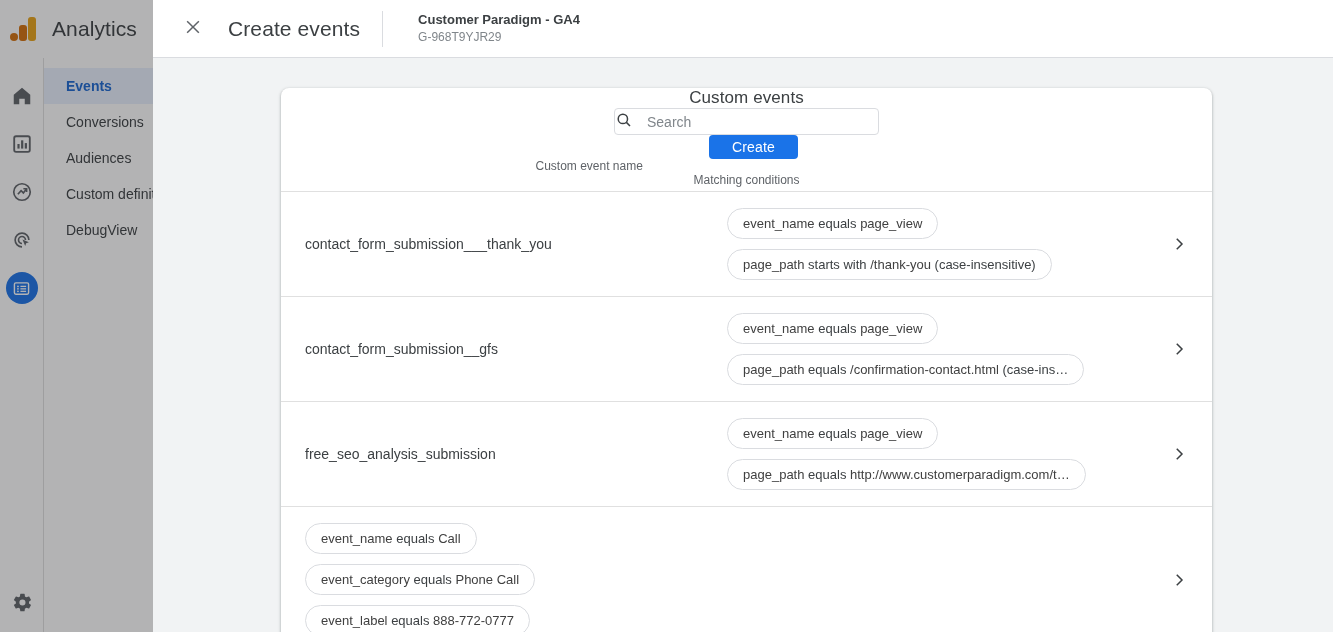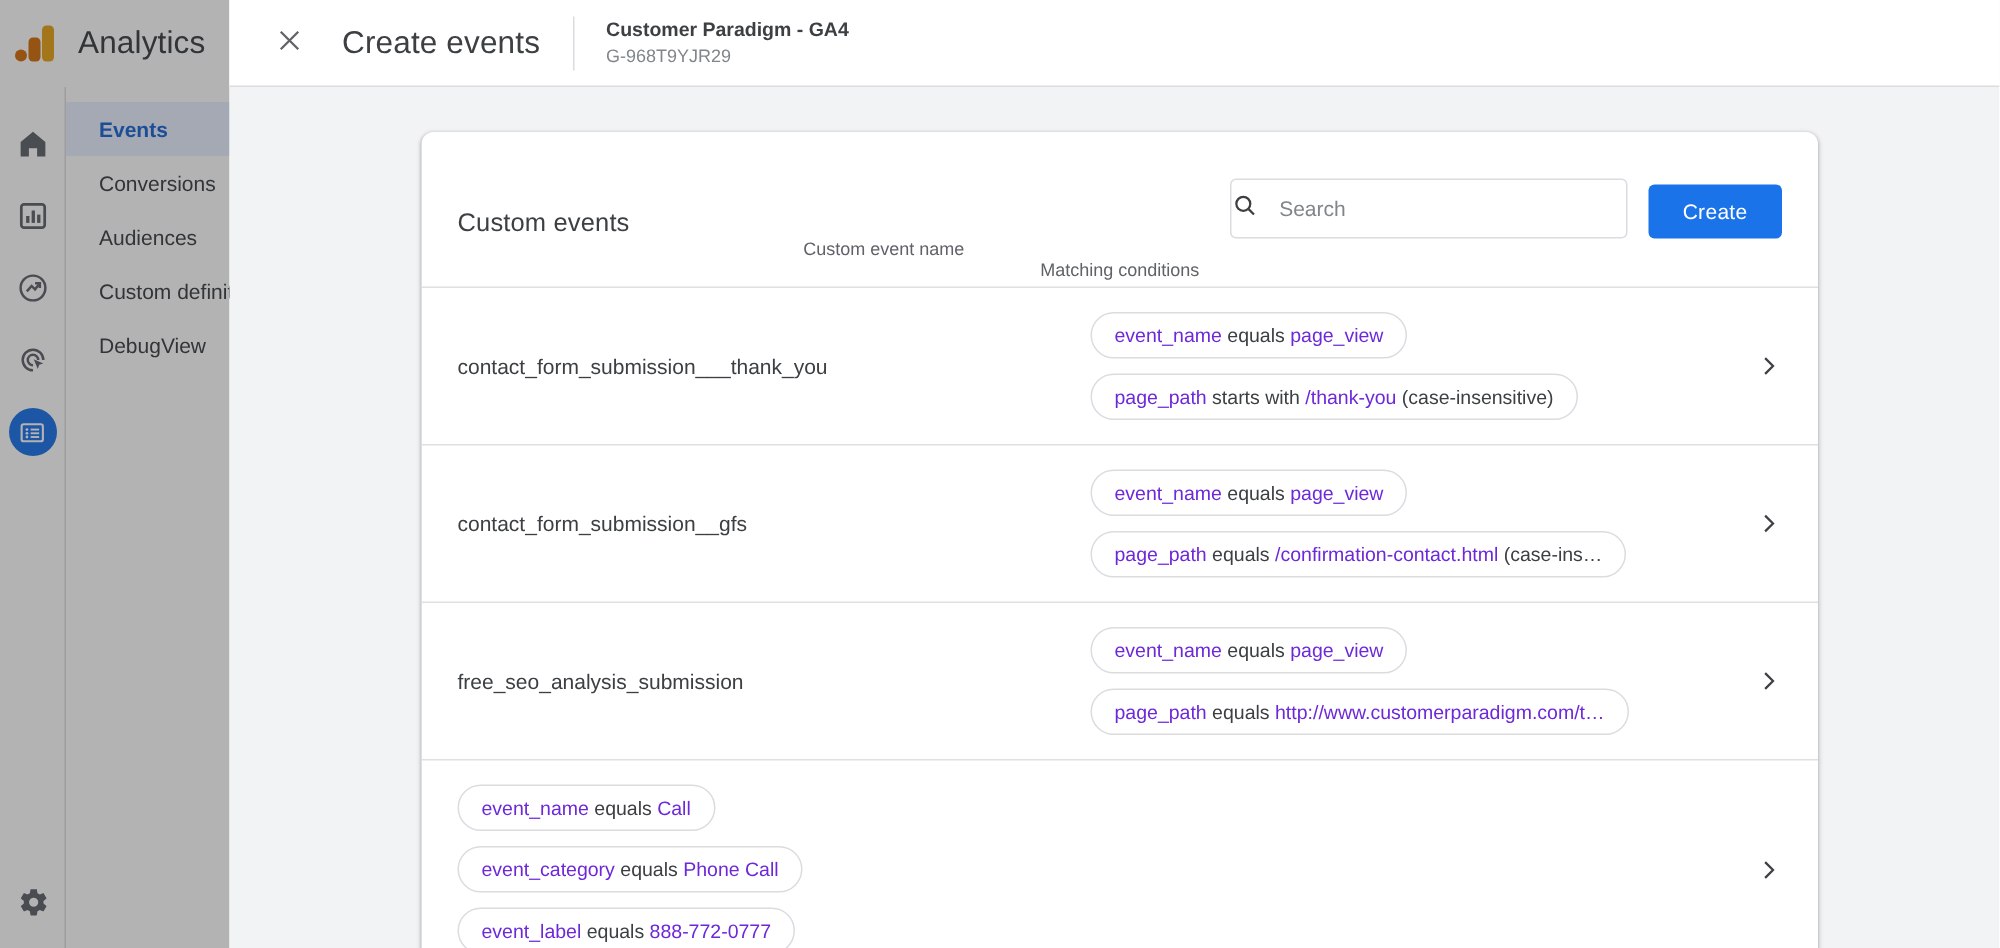--- a/index.html
+++ b/index.html
@@ -79,36 +79,37 @@
     width: 36px; height: 36px; border-radius: 50%;
     display: flex; align-items: center; justify-content: center;
     cursor: pointer; background: transparent; border: none;
   }
   .modal-title {
     margin-left: 17px; font-size: 21px; color: #3c4043; letter-spacing: .1px;
   }
   .header-sep {
     width: 1px; height: 36px; background: #dadce0; margin-left: 22px;
   }
-  .prop-block { margin-left: 21px; line-height: 1.25; }
+  .prop-block { margin-left: 35px; line-height: 1.25; }
   .prop-name { font-size: 13px; font-weight: bold; color: #3c4043; }
   .prop-id   { font-size: 12px; color: #80868b; margin-top: 2px; }
 
   
   .modal-body {
     height: 574px; overflow: hidden; position: relative;
   }
   .card {
     position: absolute; left: 128px; top: 30px; width: 931px;
     background: #ffffff; border-radius: 8px;
     box-shadow: 0 1px 2px rgba(60,64,67,.3), 0 1px 3px 1px rgba(60,64,67,.15);
   }
   .card-top {
-    height: 71px; display: flex; align-items: flex-end;
+    height: 71px; display: flex; align-items: center;
     padding: 0 24px 0 24px;
+    flex-direction: column;
   }
   .card-heading { font-size: 17px; color: #3c4043; flex: 1; letter-spacing: .1px; }
   .search-box {
     width: 265px; height: 40px; border: 1px solid #dadce0; border-radius: 4px;
     display: flex; align-items: center; padding: 0 0; background: #fff;
   }
   .search-input {
     border: none; outline: none; flex: 1; margin-left: 14px;
     font-size: 14px; color: #3c4043; font-family: "Liberation Sans", sans-serif;
     background: transparent;
@@ -140,21 +141,21 @@
     width: 422px; font-size: 14px; color: #3c4043; padding-right: 12px;
     word-break: break-all;
   }
   .ev-conds { flex: 1; display: flex; flex-direction: column; gap: 10px; align-items: flex-start; }
   .chip {
     border: 1px solid #dadce0; border-radius: 16px;
     padding: 7px 15px; font-size: 13px; color: #3c4043;
     max-width: 400px; white-space: nowrap; overflow: hidden; text-overflow: ellipsis;
     background: #fff;
   }
-  .chip .fld, .chip .val { color: #6d28d9; }
+  .chip .fld, .chip .val { color: #404040; }
   .chip .op { color: #3c4043; }
   .chip .mod { color: #3c4043; }
   .ev-arrow {
     width: 40px; display: flex; align-items: center; justify-content: flex-end;
     cursor: pointer;
   }
 </style>
 </head>
 <body>
 

